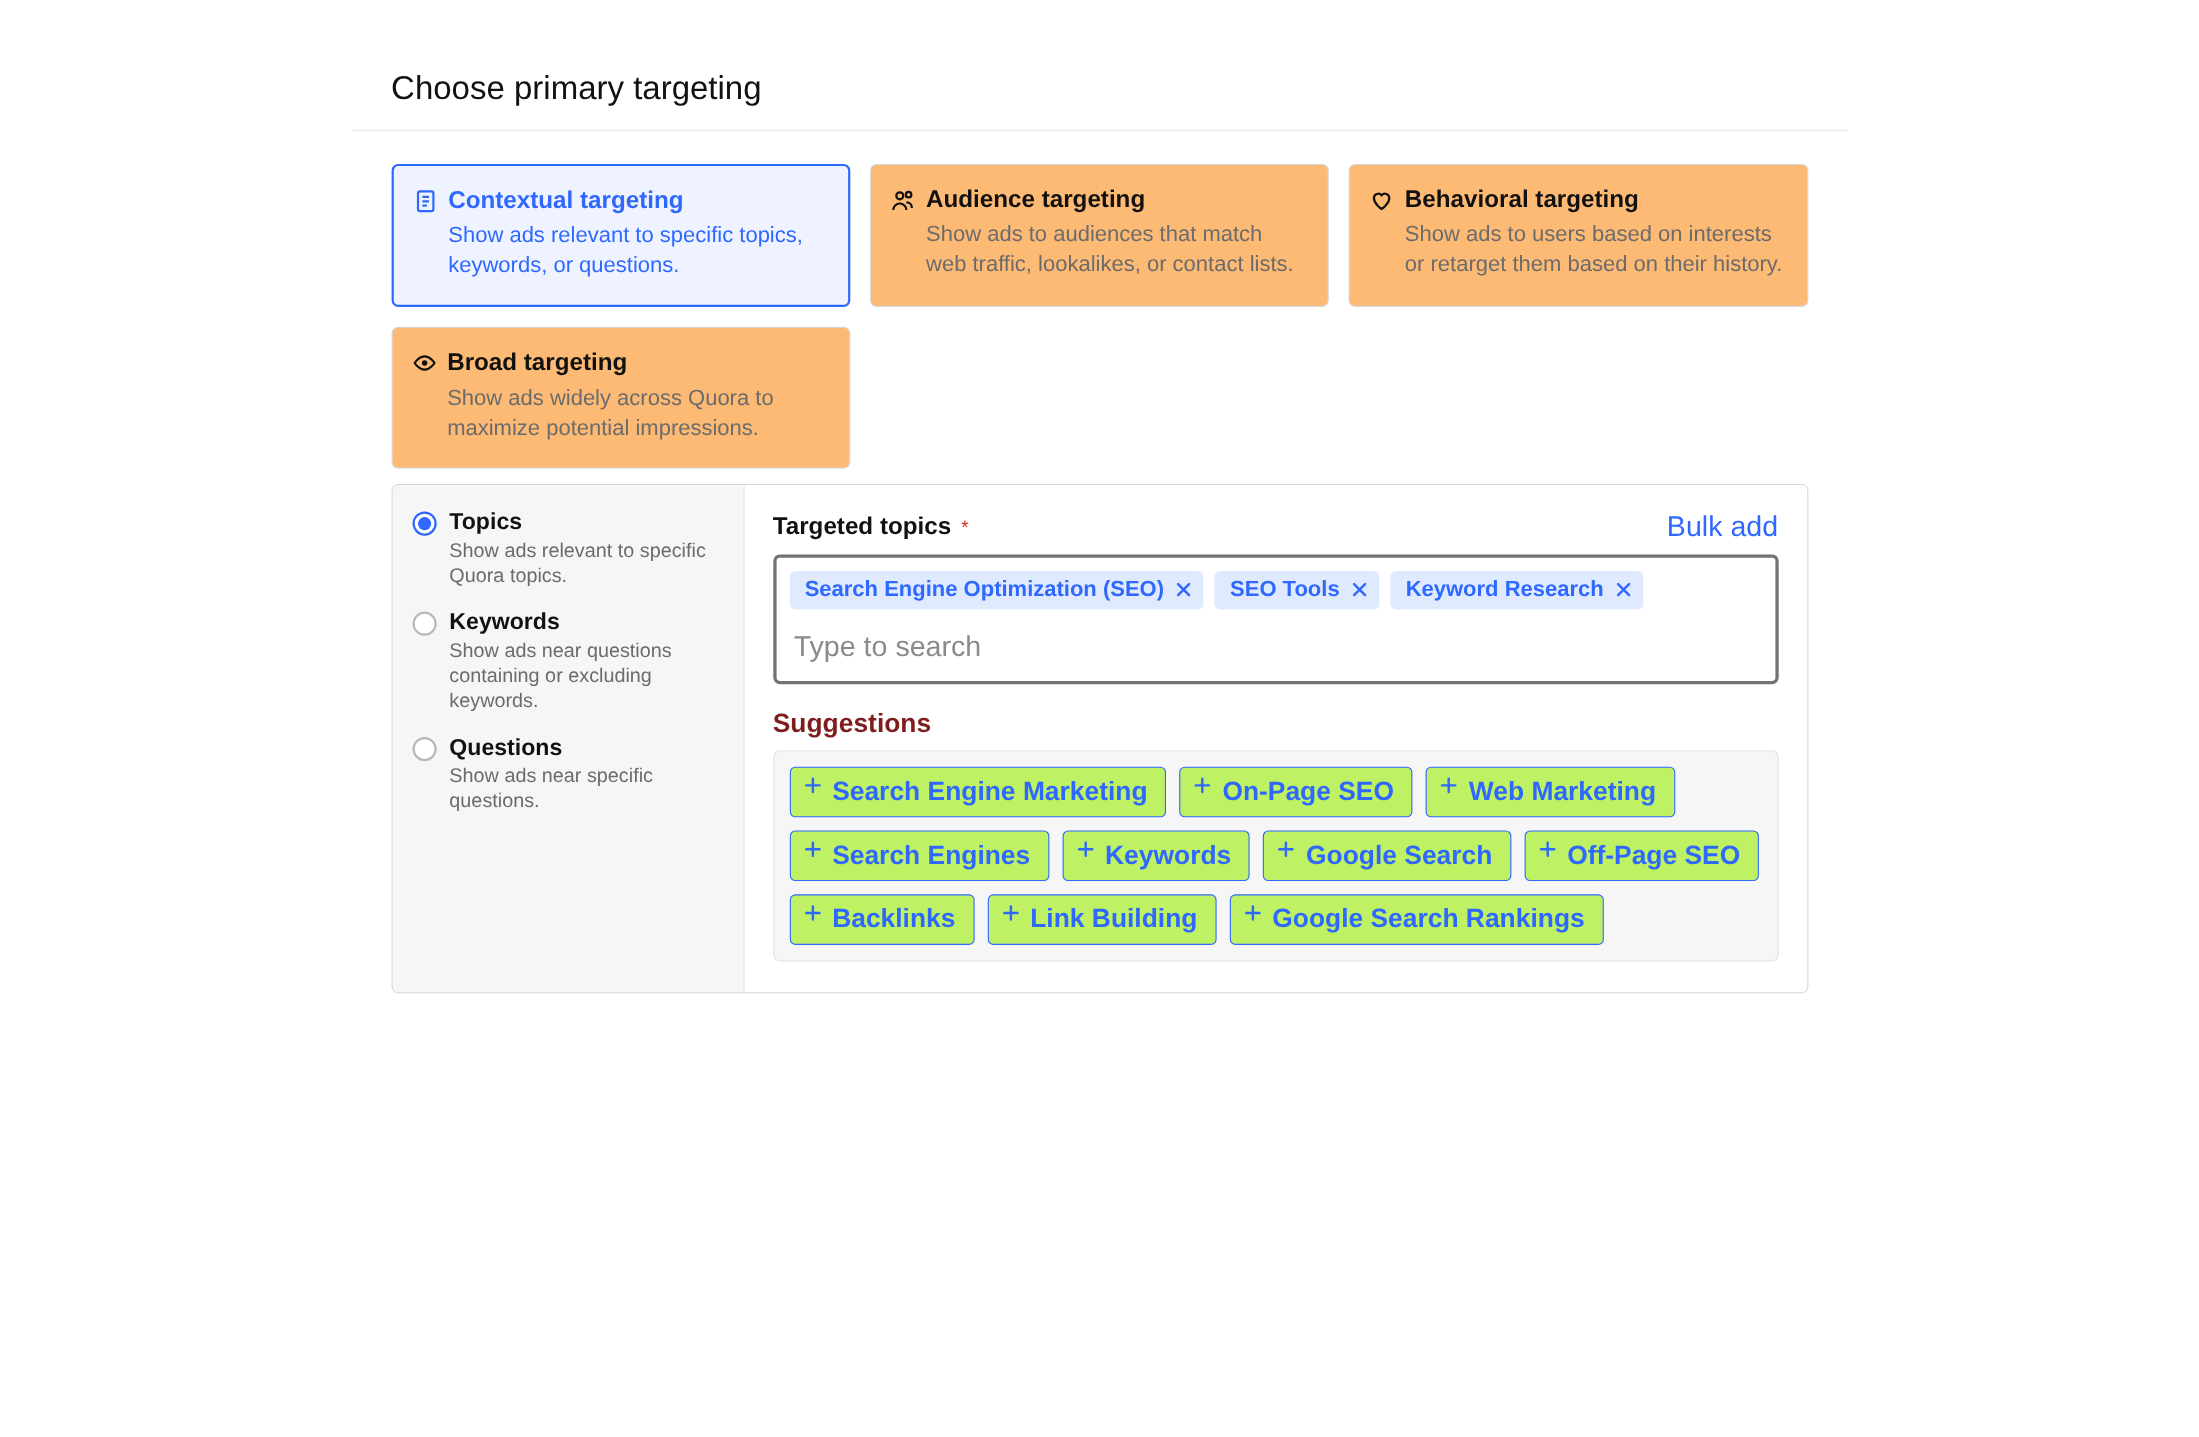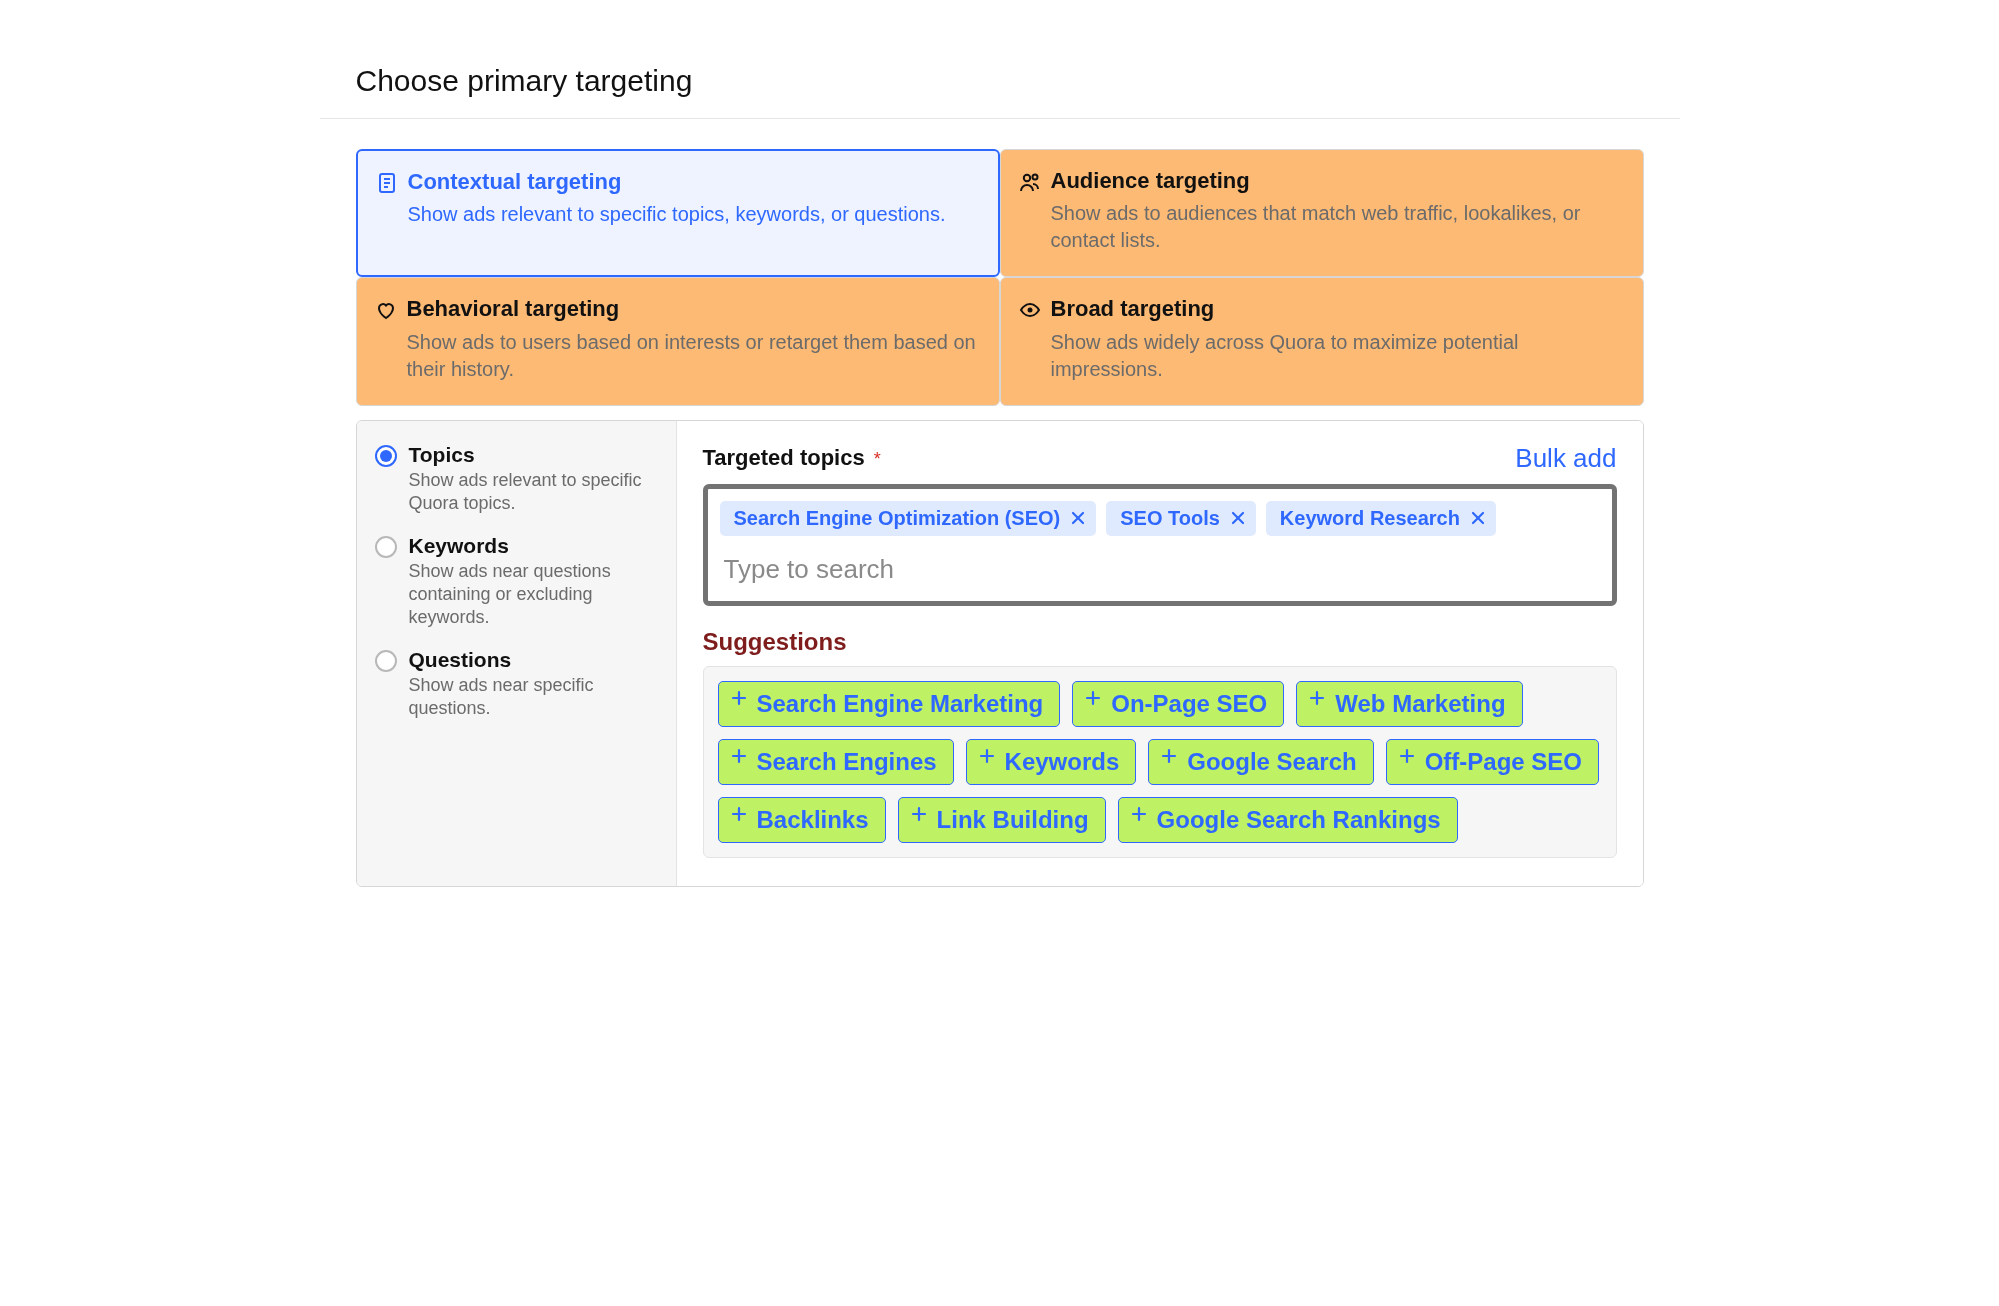--- a/index.html
+++ b/index.html
@@ -20,21 +20,22 @@
     padding: 24px 36px 20px;
     margin-top: 40px;
   }
   .hr-full {
     border: none;
     border-top: 1px solid #e5e5e5;
     margin: 0 0 30px 0;
   }
   .cards-row {
     display: grid;
-    grid-template-columns: repeat(2, 1fr);
+    grid-template-columns: repeat(3, 1fr);
+    gap: 18px;
     margin: 0 36px 14px 36px;
   }
   .card {
     border: 1px solid #d6d6d6;
     border-radius: 6px;
     padding: 18px 18px 22px 18px;
     cursor: pointer;
     background: #fdba74;
   }
   .card.selected {
@@ -137,21 +138,21 @@
     color: #111;
   }
   .req { color: #d93025; margin-left: 4px; }
   .bulk-add {
     color: #2e68ff;
     font-size: 26px;
     font-weight: 500;
     cursor: pointer;
   }
   .chip-input {
-    border: 5px solid #737373;
+    border: 3px solid #737373;
     border-radius: 6px;
     padding: 12px 12px 6px 12px;
     display: flex;
     flex-wrap: wrap;
     gap: 10px;
     align-items: center;
   }
   .chip {
     background: #e0eaff;
     color: #2e68ff;

